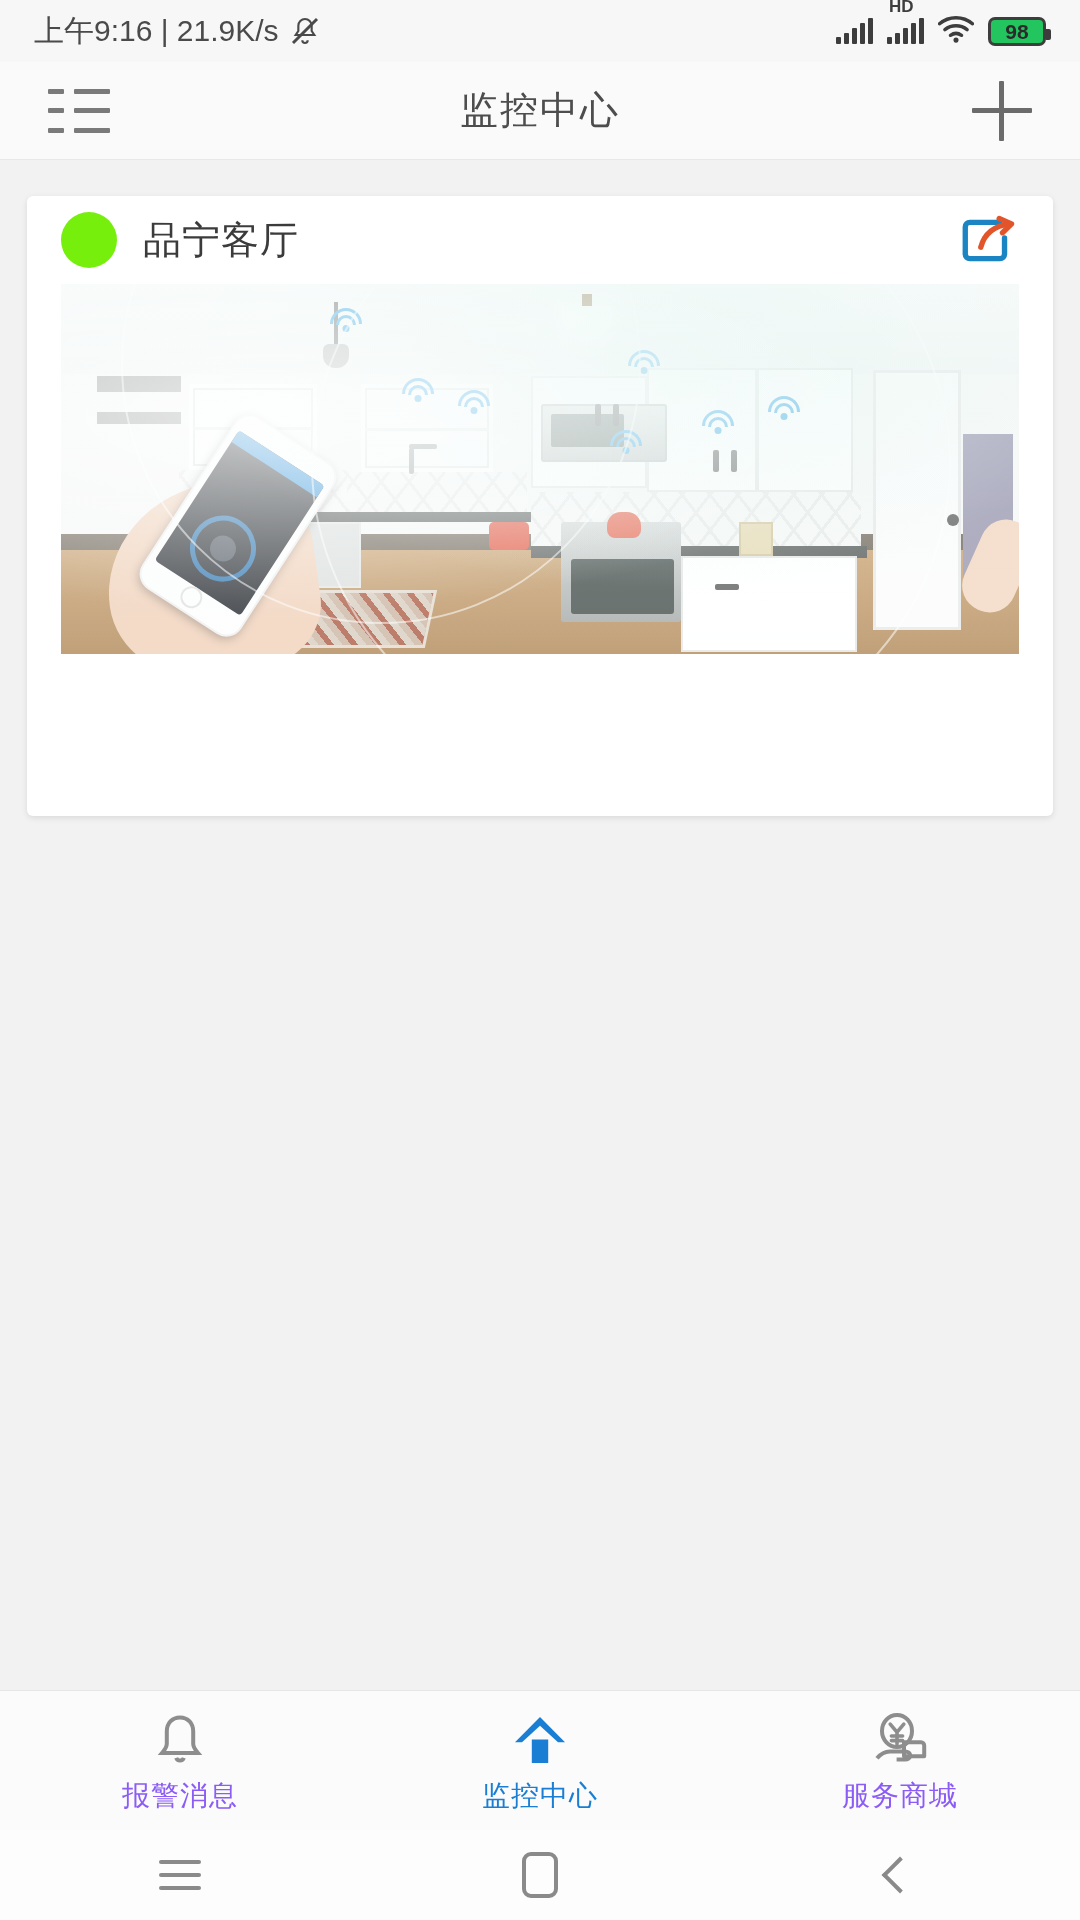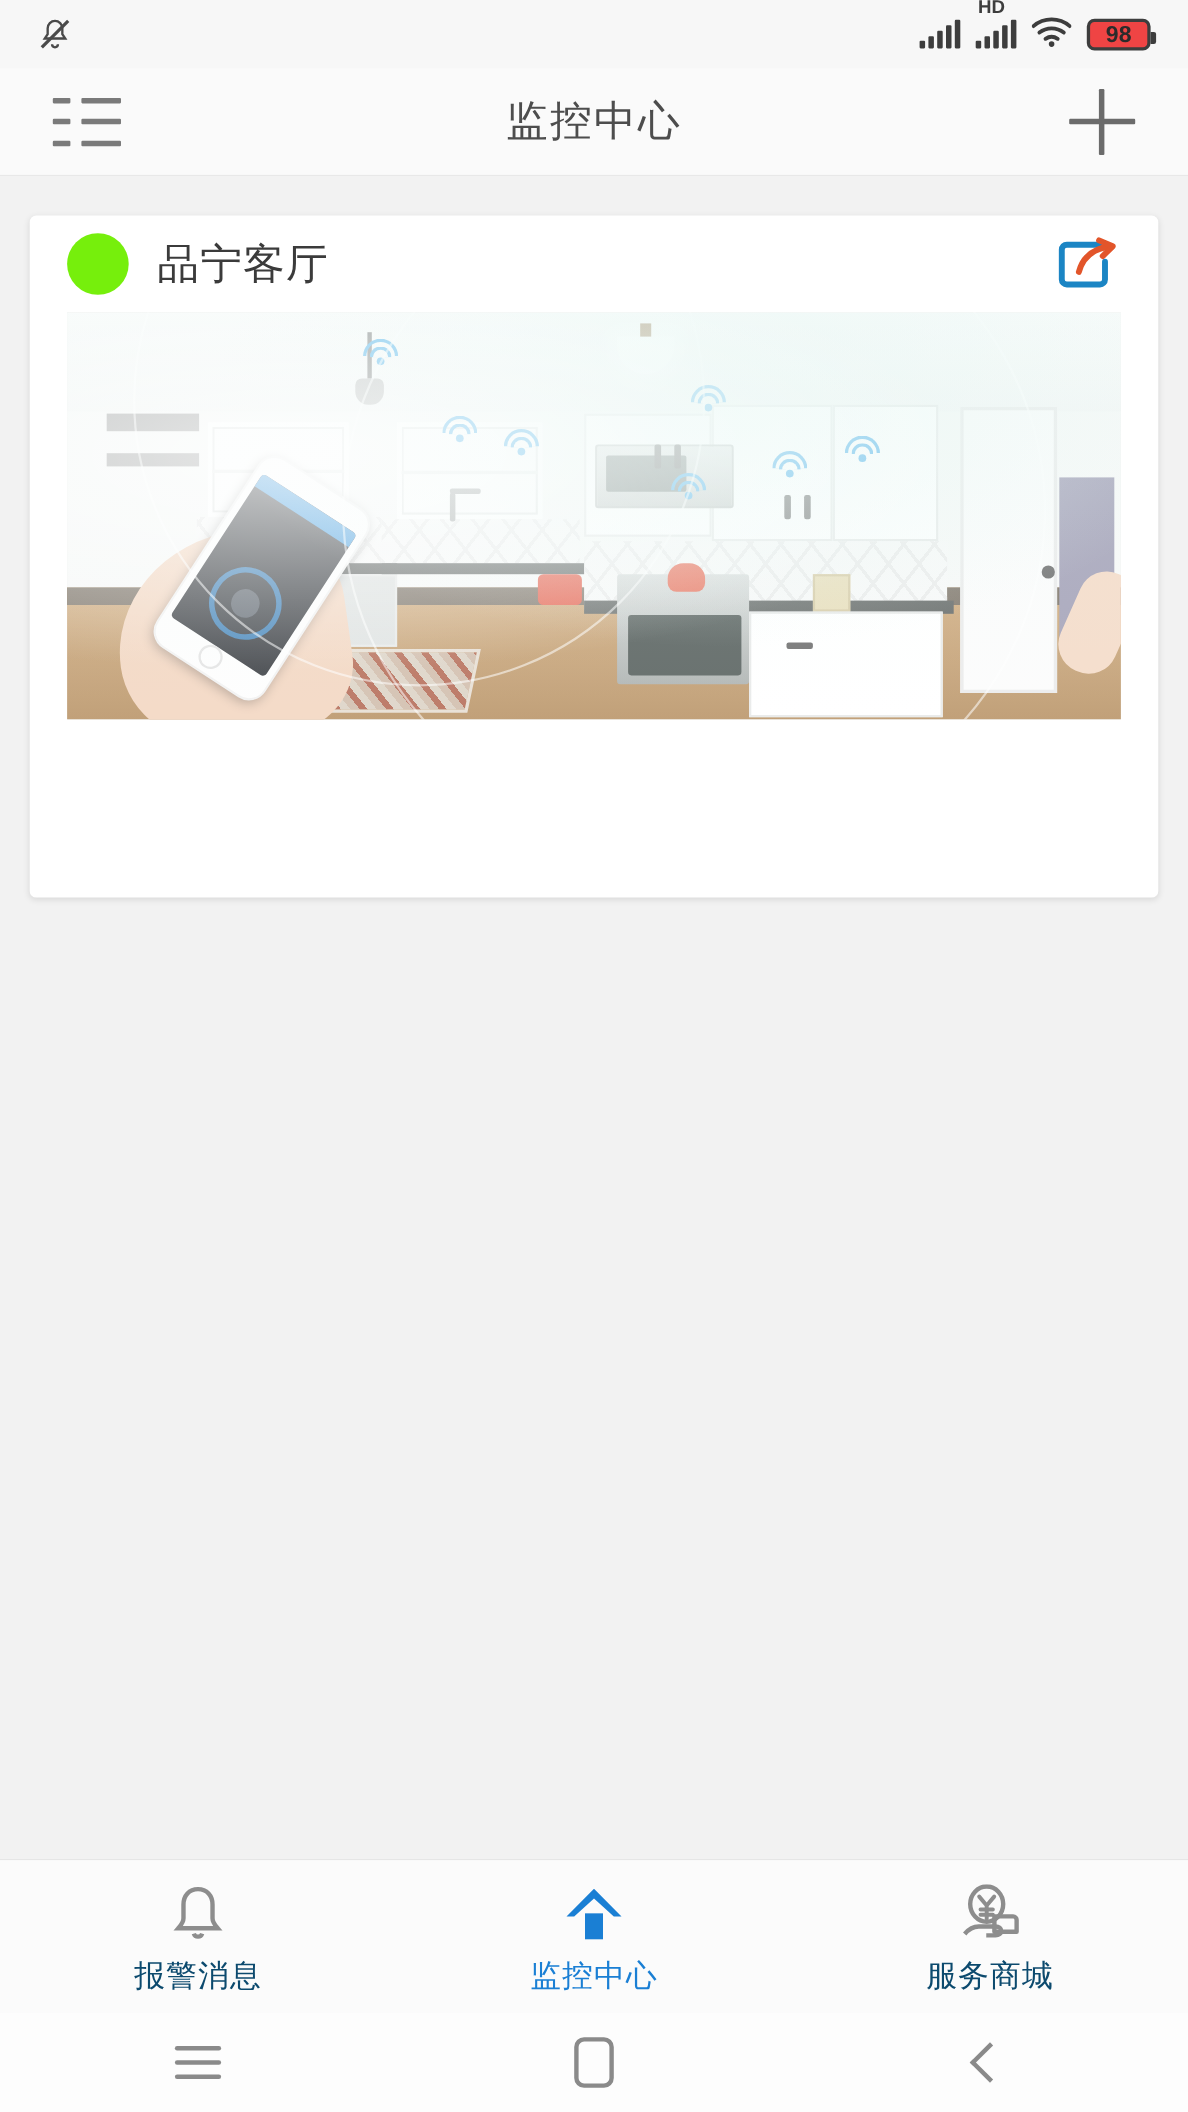--- a/index.html
+++ b/index.html
@@ -31,21 +31,21 @@
   .bars i:nth-child(2){ height:11px; }
   .bars i:nth-child(3){ height:16px; }
   .bars i:nth-child(4){ height:21px; }
   .bars i:nth-child(5){ height:26px; }
   .hdwrap{ position:relative; display:flex; align-items:flex-end; }
   .hdlabel{ position:absolute; top:-20px; left:2px; font-size:17px; font-weight:bold; color:#3d3d3d; line-height:1; }
 
   .battery{
     width:58px; height:29px; border:3px solid #3d3d3d; border-radius:7px;
     display:flex; align-items:center; justify-content:center; position:relative;
-    background:#ef4444;
+    background:#22c55e;
   }
   .battery:after{
     content:""; position:absolute; right:-8px; top:9px; width:5px; height:11px;
     background:#3d3d3d; border-radius:0 2px 2px 0;
   }
   .battery span{ font-size:21px; color:#2b2b2b; font-weight:bold; line-height:1; }
 
   
   .appbar{
     position:absolute; left:0; top:62px; width:1080px; height:98px;
@@ -163,41 +163,42 @@
   .action .lbl{ font-size:30px; color:#8a8a8a; margin-top:10px; letter-spacing:1px; }
 
   
   .tabbar{
     position:absolute; left:0; bottom:90px; width:1080px; height:140px;
     background:#fbfbfb; border-top:1px solid #e6e6e6;
     display:flex; align-items:center;
   }
   .tab{ flex:1; display:flex; flex-direction:column; align-items:center; justify-content:center; gap:8px; cursor:pointer; }
   .tab .tglyph{ height:62px; display:flex; align-items:flex-end; justify-content:center; }
-  .tab .tlbl{ font-size:28px; color:#0c4a6e; letter-spacing:1px; }
+  .tab .tlbl{ font-size:28px; color:#8b5cf6; letter-spacing:1px; }
   .tab.active .tlbl{ color:#1a7fd4; }
 
   
   .navbar{
     position:absolute; left:0; bottom:0; width:1080px; height:90px;
     background:#fdfdfd; display:flex; align-items:center; justify-content:space-around;
   }
   .navbtn{ width:120px; height:90px; display:flex; align-items:center; justify-content:center; cursor:pointer; }
   .nav-recents{ width:42px; height:30px; display:flex; flex-direction:column; justify-content:space-between; }
   .nav-recents i{ display:block; height:4px; background:#8a8a8a; border-radius:2px; }
   .nav-home{ width:36px; height:46px; border:4px solid #8a8a8a; border-radius:9px; }
   .nav-back{ width:26px; height:26px; border-left:4px solid #8a8a8a; border-bottom:4px solid #8a8a8a; transform:rotate(45deg); }
 </style>
 </head>
 <body>
 
 <div id="screen">
 
   <div class="statusbar">
     <div class="sb-left">
+      <span class="sb-text">上午9:16 | 21.9K/s</span>
       <span class="mute-icon">
         <svg width="32" height="32" viewBox="0 0 24 24">
           <path d="M12 3a5 5 0 0 0-5 5v4l-2 3h14l-2-3V8a5 5 0 0 0-5-5z" fill="none" stroke="#4a4a4a" stroke-width="1.6"></path>
           <path d="M10 19a2 2 0 0 0 4 0" fill="none" stroke="#4a4a4a" stroke-width="1.6"></path>
           <line x1="3" y1="21" x2="21" y2="3" stroke="#4a4a4a" stroke-width="2.2"></line>
         </svg>
       </span>
     </div>
     <div class="sb-right">
       <span class="bars">

